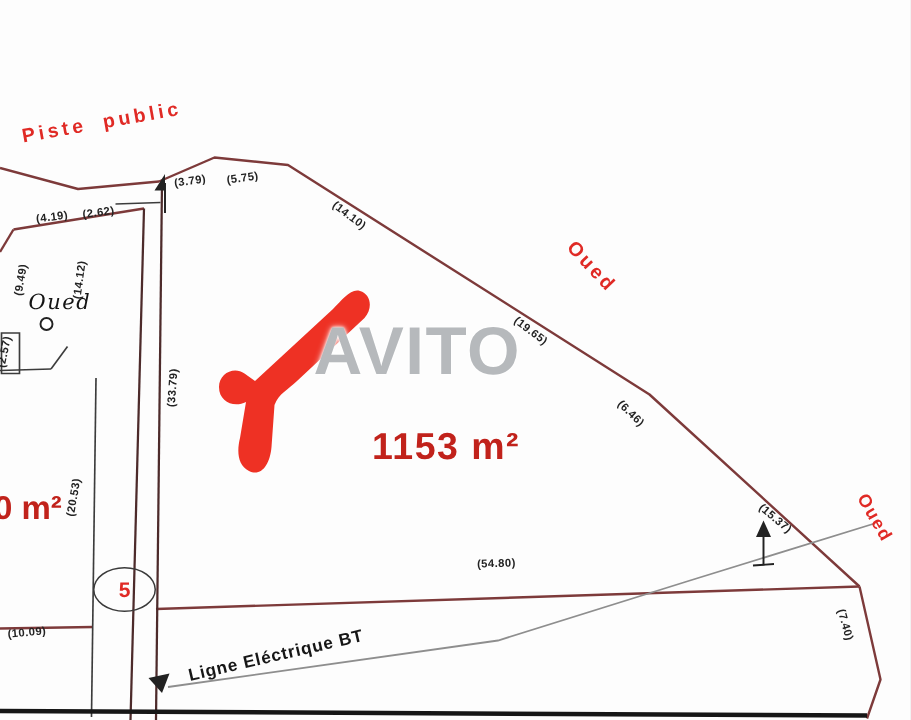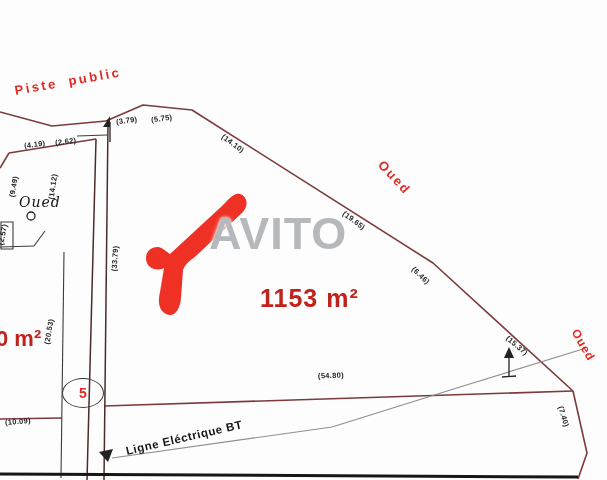--- a/index.html
+++ b/index.html
@@ -92,21 +92,21 @@
          C228,200 234,192 240,194 Z"></path>
   </svg>
 
   <div id="watermark">
     <span id="wm-brand">AVITO</span>
   </div>
 
   <div class="lbl redtxt" style="left:16px;top:83px;font-size:13px;letter-spacing:2.5px;word-spacing:5px;transform:rotate(-10deg);transform-origin:left bottom;">Piste public</div>
   <div class="lbl redtxt" style="left:374px;top:170px;font-size:13px;letter-spacing:2px;transform:rotate(47deg);">Oued</div>
   <div class="lbl redtxt" style="left:566px;top:338px;font-size:12px;letter-spacing:1px;transform:rotate(60deg);">Oued</div>
-  <div class="lbl area" style="left:260px;top:284px;">1153 m²</div>
+  <div class="lbl area" style="left:248px;top:284px;">1153 m²</div>
   <div class="lbl area-small" style="left:-4px;top:326px;">0 m²</div>
 
   <div class="lbl puit" style="left:19px;top:194px;">Oued</div>
   <div class="lbl ligne" style="left:126px;top:445px;transform:rotate(-13deg);">Ligne Eléctrique BT</div>
 
   <div class="lbl dim" style="left:24px;top:140px;transform:rotate(-7deg);">(4.19)</div>
   <div class="lbl dim" style="left:55px;top:137px;transform:rotate(-7deg);">(2.62)</div>
   <div class="lbl dim" style="left:116px;top:116px;transform:rotate(-8deg);">(3.79)</div>
   <div class="lbl dim" style="left:151px;top:114px;transform:rotate(-8deg);">(5.75)</div>
   <div class="lbl dim" style="left:220px;top:139px;transform:rotate(37deg);">(14.10)</div>

